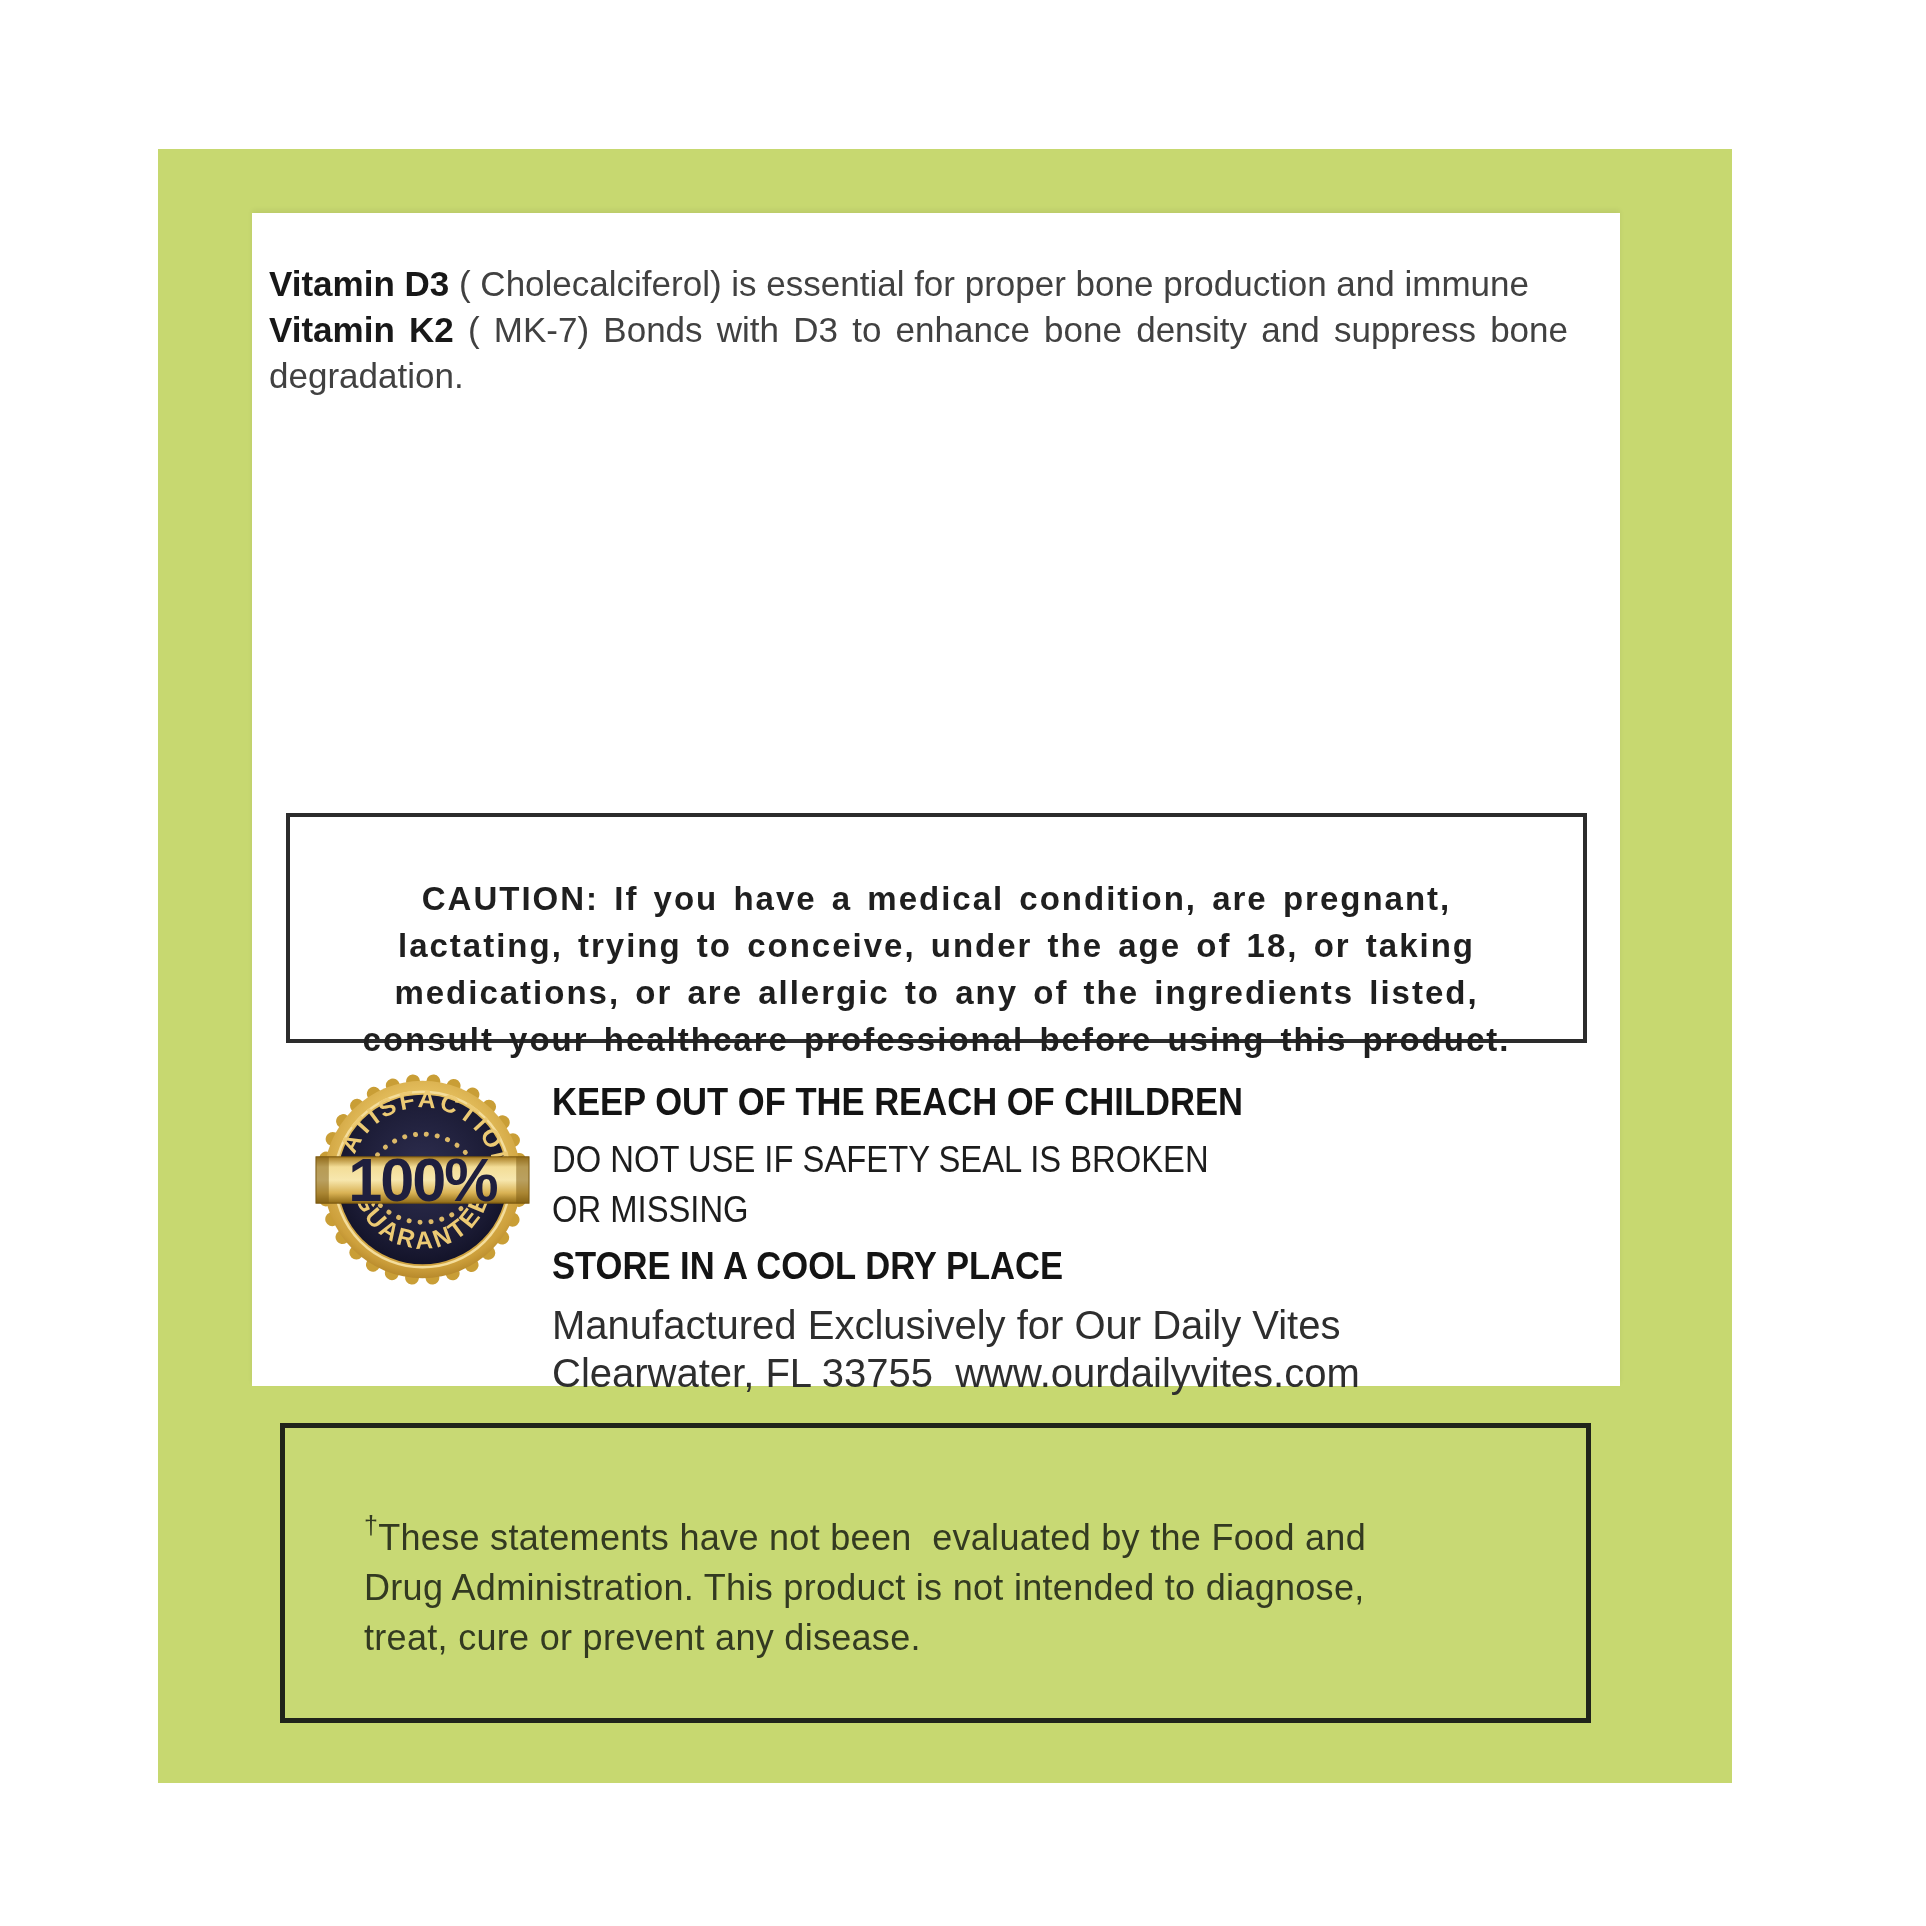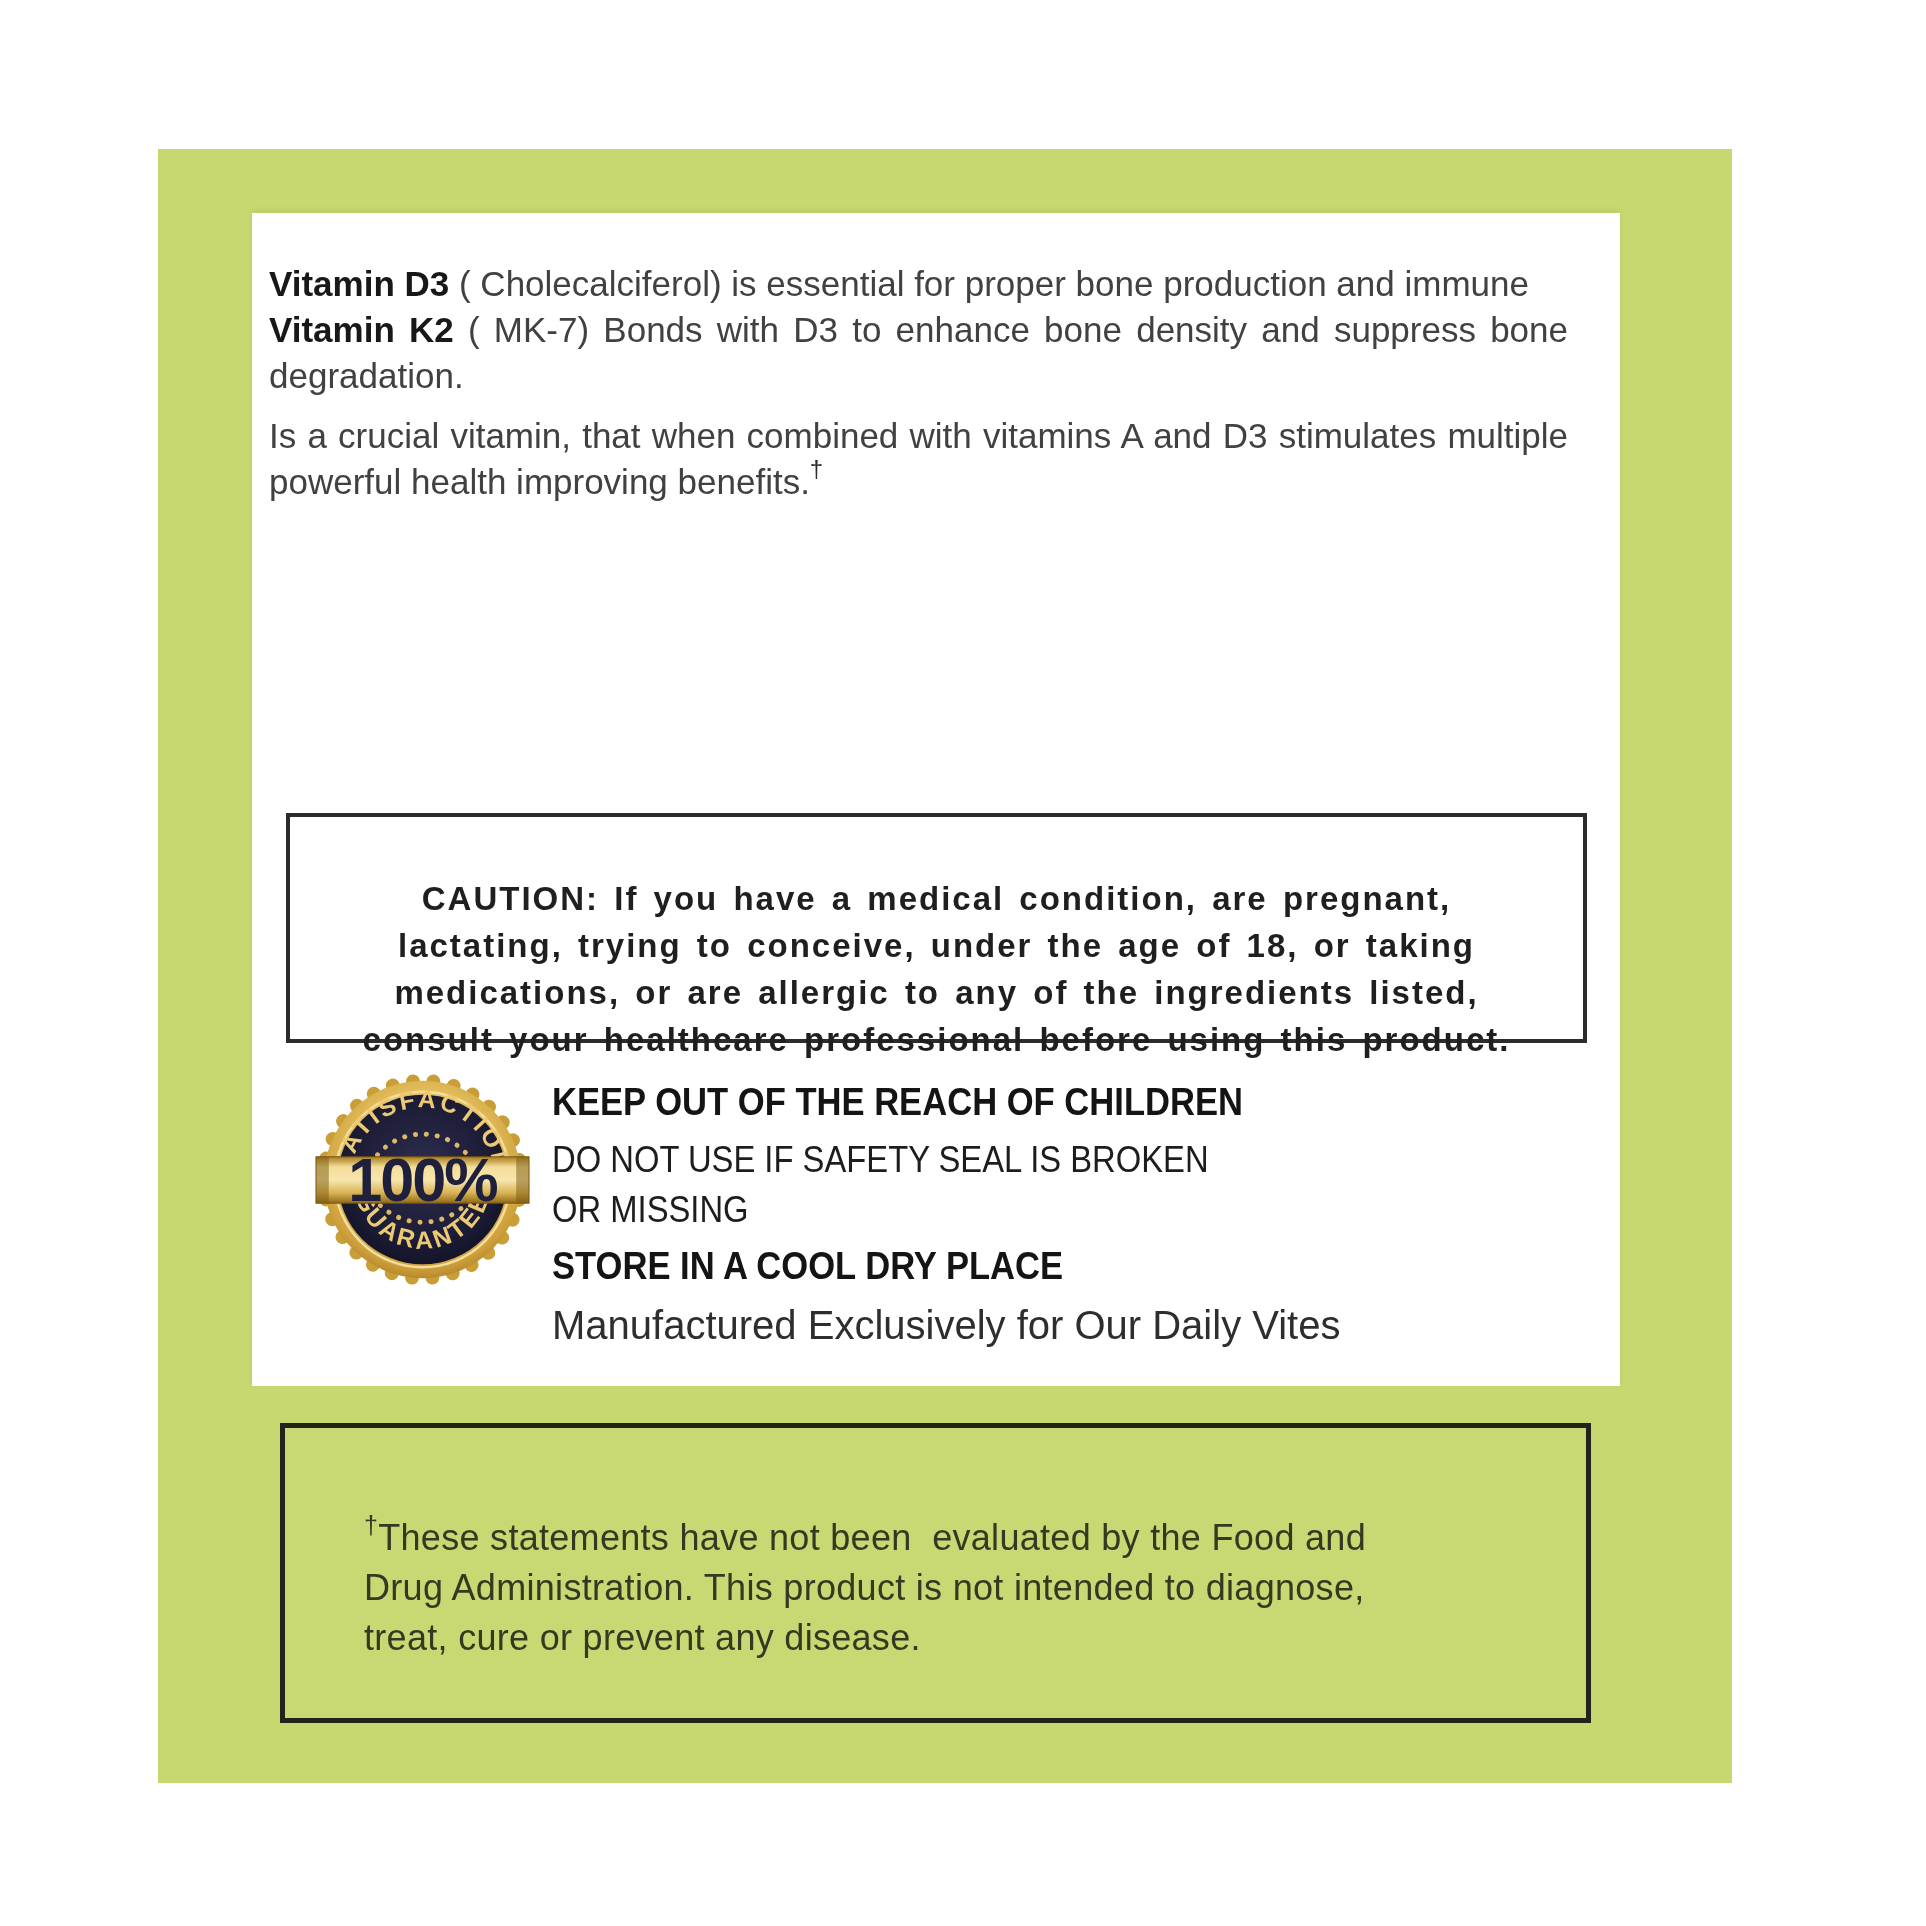--- a/index.html
+++ b/index.html
@@ -48,21 +48,20 @@
 <body>
 
 <div class="page">
   <div class="green-bg">
 
     <div class="white-panel">
 
       <div class="body-text">
         <p><span class="vname">Vitamin D3</span><span> ( Cholecalciferol) is essential for proper bone production and immune</span></p>
         <p><span class="vname">Vitamin K2</span><span> ( MK-7) Bonds with D3 to enhance bone density and suppress bone degradation.</span></p>
-        <p class="note"><span>Is a crucial vitamin, that when combined with vitamins A and D3 stimulates multiple powerful health improving benefits.</span><sup class="dagger">†</sup></p>
       </div>
 
       <div class="caution-box">
         <div class="caution-text">CAUTION: If you have a medical condition, are pregnant, lactating, trying to conceive, under the age of 18, or taking medications, or are allergic to any of the ingredients listed, consult your healthcare professional before using this product.</div>
       </div>
 
       <div class="seal">
         <svg viewBox="0 0 220 220" width="217" height="217">
           <defs>
             <radialGradient id="gDisc" cx="50%" cy="42%" r="62%">
@@ -100,20 +99,21 @@
           <text class="pct" x="110" y="132" text-anchor="middle">100%</text>
         </svg>
       </div>
 
       <div class="warnings">
         <div class="warn b1 cond">KEEP OUT OF THE REACH OF CHILDREN</div>
         <div class="warn r1 cond">DO NOT USE IF SAFETY SEAL IS BROKEN</div>
         <div class="warn r2 cond">OR MISSING</div>
         <div class="warn b2 cond">STORE IN A COOL DRY PLACE</div>
         <div class="mfg">Manufactured Exclusively for Our Daily Vites</div>
+        <div class="mfg">Clearwater, FL 33755  www.ourdailyvites.com</div>
       </div>
 
     </div>
 
     <div class="disclaimer-box">
       <div class="disclaimer-text">
         <sup>†</sup><span>These statements have not been  evaluated by the Food and Drug Administration. This product is not intended to diagnose, treat, cure or prevent any disease.</span>
       </div>
     </div>
 

